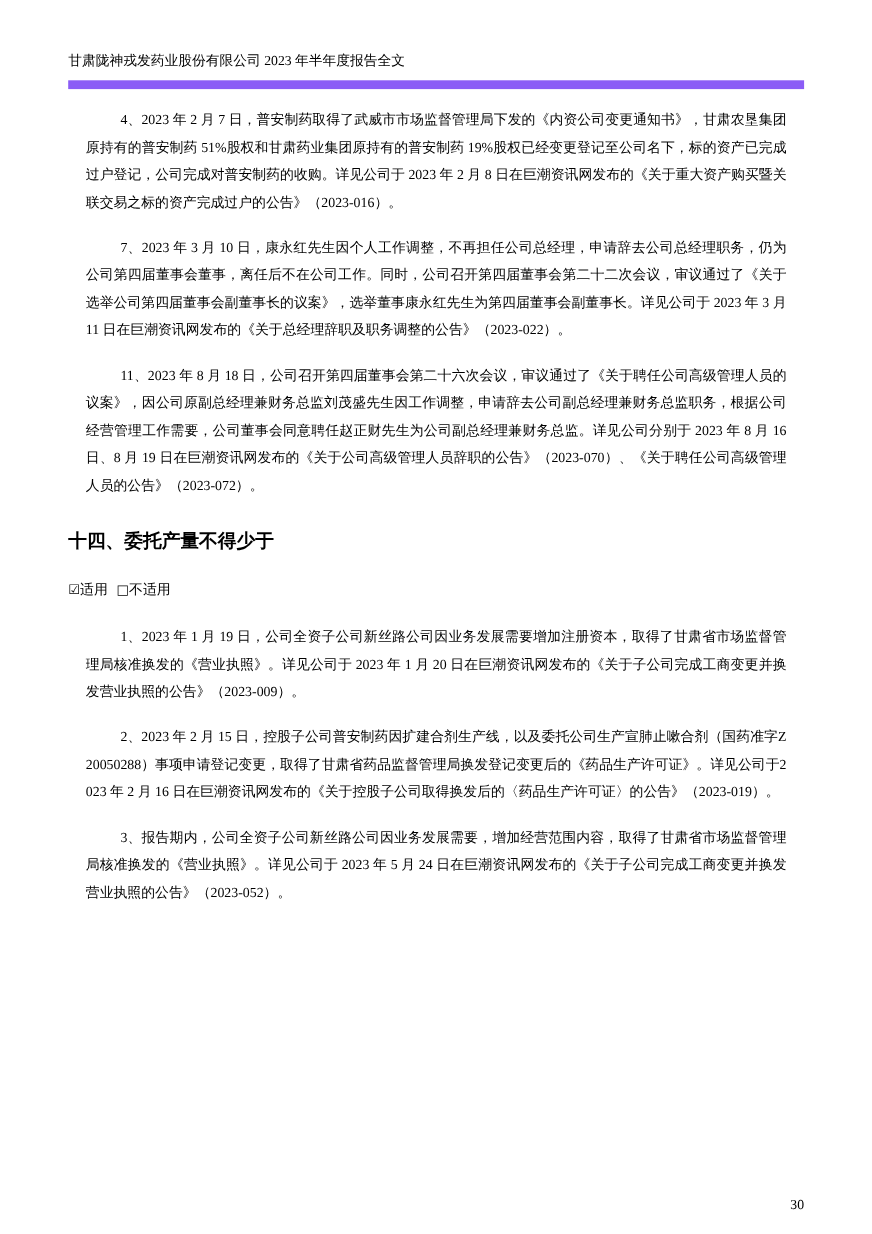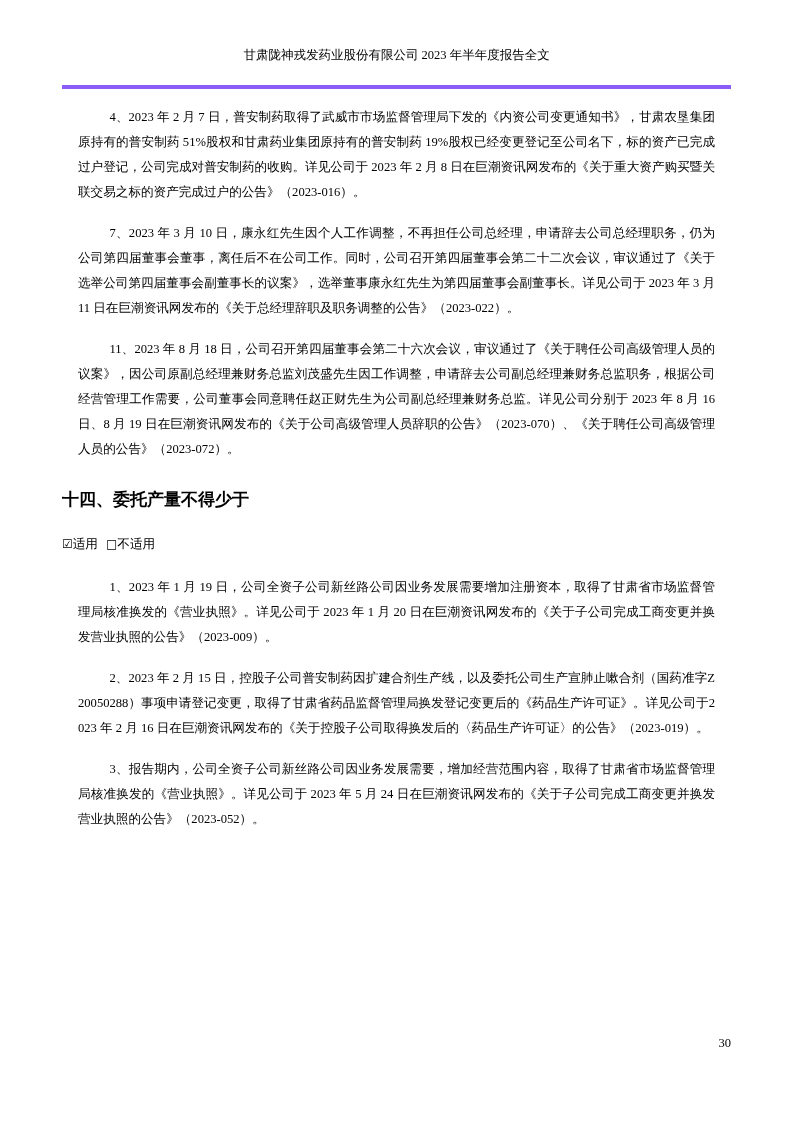--- a/index.html
+++ b/index.html
@@ -13,25 +13,25 @@
     height: 1122px;
     margin: 0 auto;
     background: #ffffff;
     box-sizing: border-box;
     padding: 46px 62px 0 62px;
     font-family: "Liberation Serif", "DejaVu Serif", serif;
     color: #000000;
     overflow: hidden;
   }
   .report-header {
-    text-align: center;
+    text-align: left;
     font-size: 12.5px;
     line-height: 18px;
-    padding-bottom: 21px;
-    border-bottom: 4px solid #8b5cf6;
+    padding-bottom: 9px;
+    border-bottom: 8px solid #8b5cf6;
   }
   .body-text {
     margin-top: 16px;
     font-size: 12.6px;
     line-height: 25px;
     text-align: justify;
   }
   .body-text p {
     margin: 16px;
     text-indent: 2.5em;
@@ -53,21 +53,21 @@
     display: inline-block;
     width: 8px;
   }
   .checkbox-glyph {
     font-family: "DejaVu Sans", sans-serif;
     font-size: 12px;
   }
   .page-number {
     position: absolute;
     right: 62px;
-    top: 1036px;
+    top: 1088px;
     font-size: 12.5px;
   }
 </style>
 </head>
 <body>
 
 <div class="page">
 
   <div class="report-header">
     <span>甘肃陇神戎发药业股份有限公司 2023 年半年度报告全文</span>

